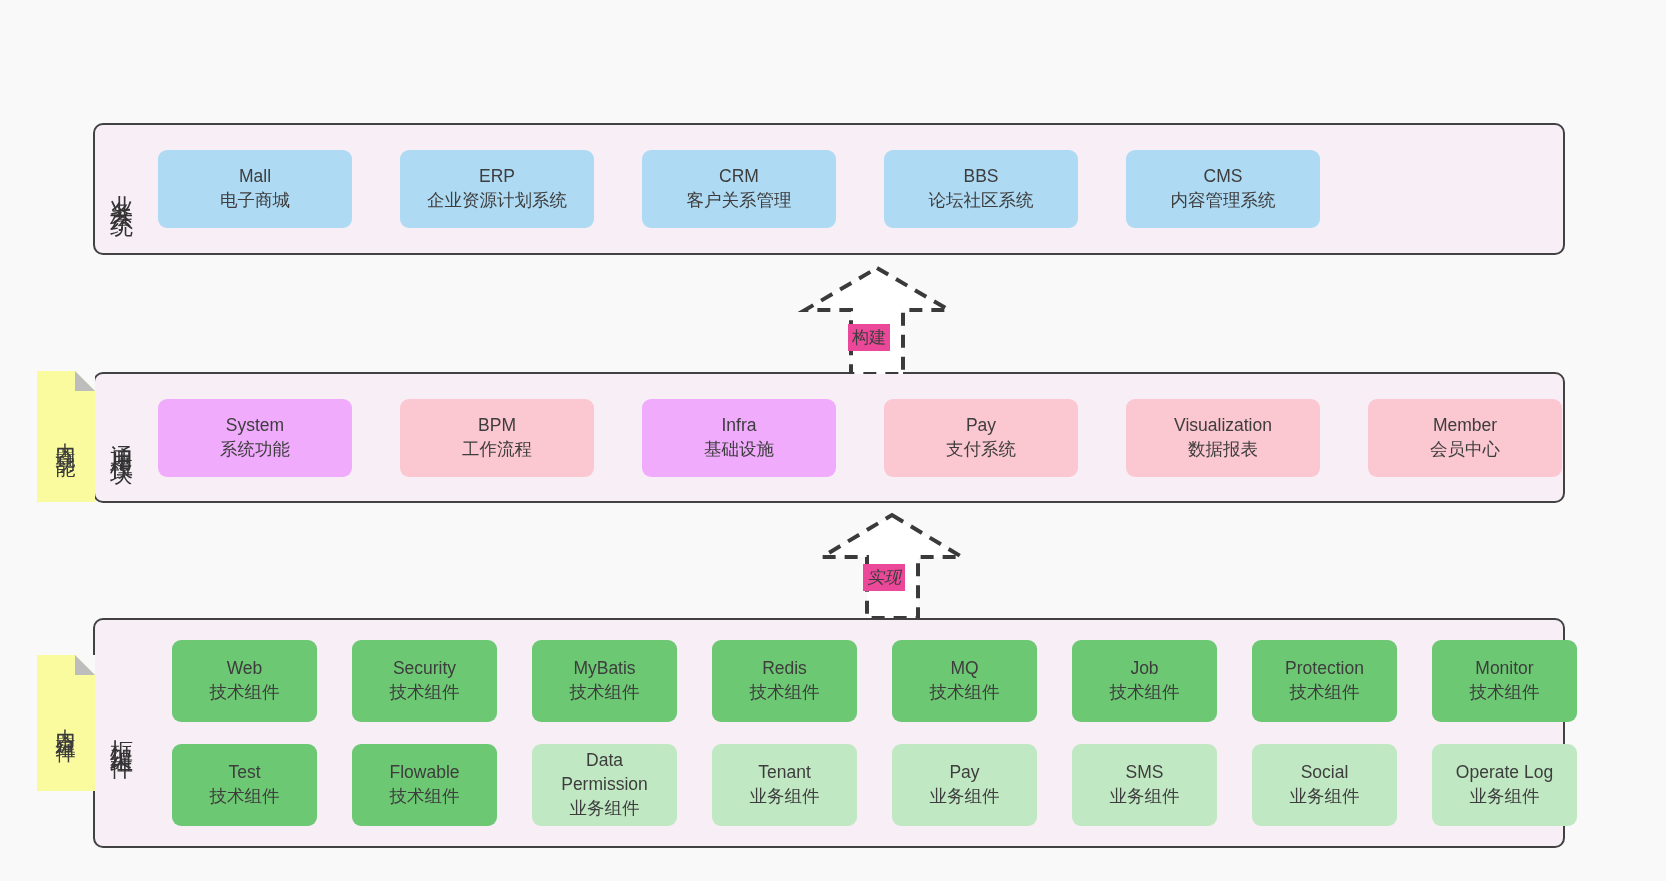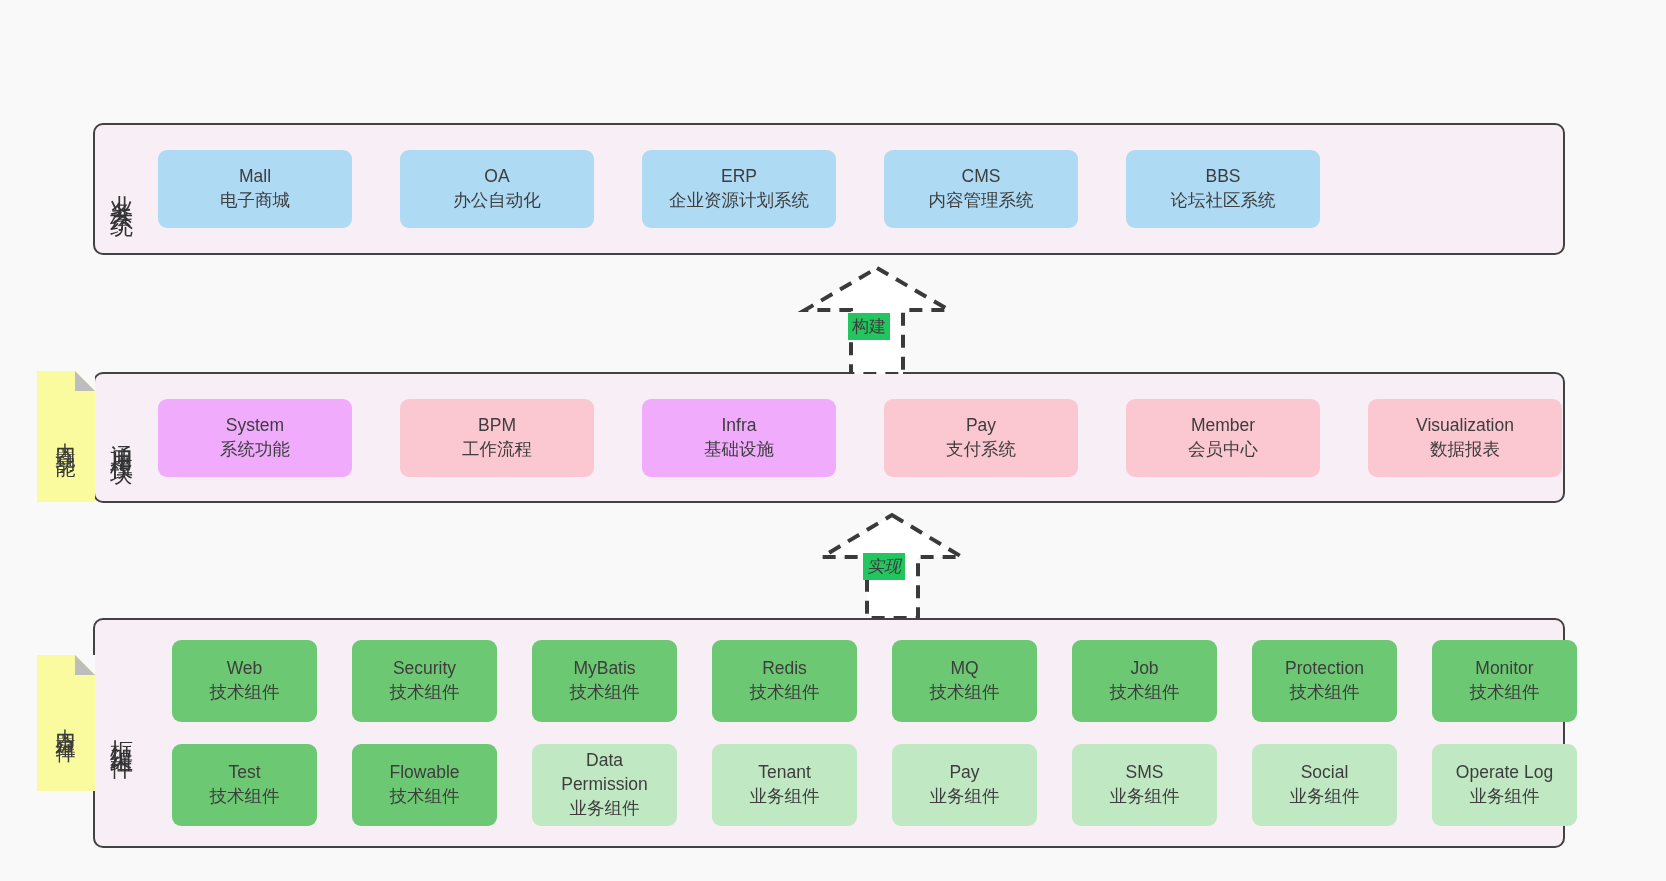--- a/index.html
+++ b/index.html
@@ -72,53 +72,53 @@
   
   .arrow-svg { position:absolute; z-index:2; }
   .arrow-1 { left:795px; top:256px; }
   .arrow-2 { left:810px; top:504px; }
   .arrow-poly {
     fill:#ffffff; stroke:#3a3a3a; stroke-width:4;
     stroke-dasharray:13 9; stroke-linejoin:miter;
   }
   .arrow-label {
     position:absolute; z-index:4;
-    background:#22c55e; color:#3d3d3d;
-    font-size:17px; padding:2px 4px; text-align:center;
+    background:#ec4899; color:#3d3d3d;
+    font-size:17px; padding:2px 4px; text-align:center;margin-top:11px;
   }
   .arrow-label-1 { left:848px; top:313px; }
   .arrow-label-2 { left:863px; top:553px;font-style:italic; }
 </style>
 </head>
 <body>
 
 <div class="stage">
 
   <div class="band band-1">
     <div class="side-label">业务系统</div>
     <div class="boxes">
       <div class="box blue">
         <span>Mall</span>
         <span>电子商城</span>
       </div>
       <div class="box blue">
-        <span>OA</span>
-        <span>办公自动化</span>
-      </div>
-      <div class="box blue">
         <span>ERP</span>
         <span>企业资源计划系统</span>
       </div>
       <div class="box blue">
+        <span>CRM</span>
+        <span>客户关系管理</span>
+      </div>
+      <div class="box blue">
+        <span>BBS</span>
+        <span>论坛社区系统</span>
+      </div>
+      <div class="box blue">
         <span>CMS</span>
         <span>内容管理系统</span>
-      </div>
-      <div class="box blue">
-        <span>BBS</span>
-        <span>论坛社区系统</span>
       </div>
     </div>
   </div>
 
   <svg class="arrow-svg arrow-1" width="170" height="118" viewBox="0 0 170 118">
     <polygon class="arrow-poly" points="82,12 154,54 108,54 108,118 56,118 56,54 10,54"></polygon>
   </svg>
   <div class="arrow-label arrow-label-1">构建</div>
 
   <div class="note note-2">
@@ -139,26 +139,26 @@
       </div>
       <div class="box red">
         <span>Infra</span>
         <span>基础设施</span>
       </div>
       <div class="box pink">
         <span>Pay</span>
         <span>支付系统</span>
       </div>
       <div class="box pink">
+        <span>Visualization</span>
+        <span>数据报表</span>
+      </div>
+      <div class="box pink">
         <span>Member</span>
         <span>会员中心</span>
-      </div>
-      <div class="box pink">
-        <span>Visualization</span>
-        <span>数据报表</span>
       </div>
     </div>
   </div>
 
   <svg class="arrow-svg arrow-2" width="170" height="114" viewBox="0 0 170 114">
     <polygon class="arrow-poly" points="82,11 152,53 108,53 108,114 57,114 57,53 12,53"></polygon>
   </svg>
   <div class="arrow-label arrow-label-2">实现</div>
 
   <div class="note note-3">

